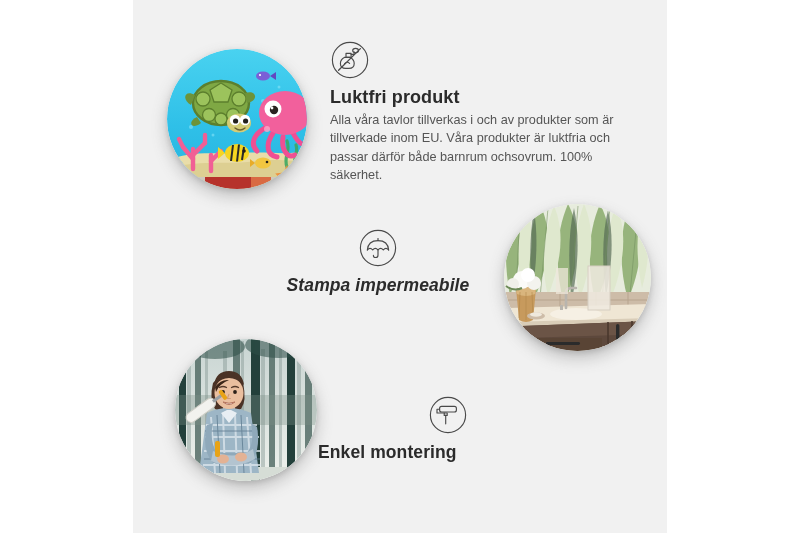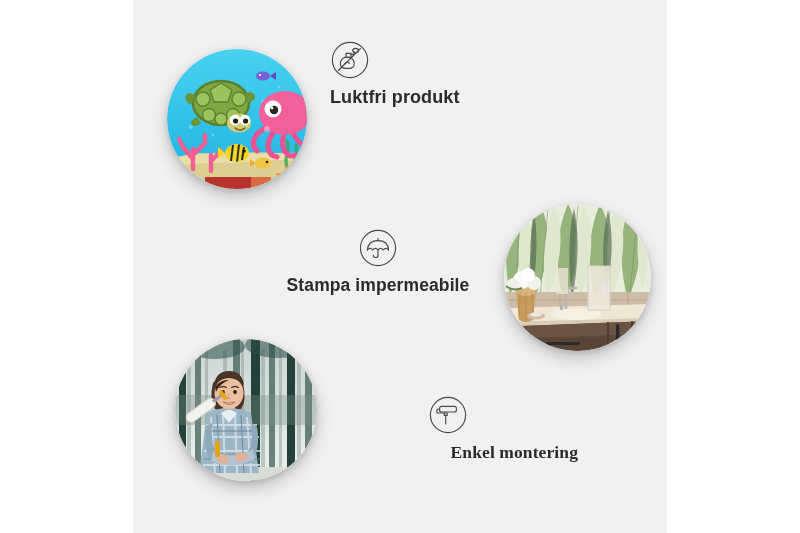--- a/index.html
+++ b/index.html
@@ -66,30 +66,29 @@
   #feature-odourless h2 { margin-top: 8px; font-size: 18px; }
 
   
   #feature-waterproof {
     left: 80px;
     top: 229px;
     width: 330px;
     text-align: center;
   }
   #feature-waterproof .icon-wrap { margin: 0 auto; }
-  #feature-waterproof h2 { margin-top: 8px; }
+  #feature-waterproof h2 { margin-top: 8px; font-style: italic; }
   #feature-waterproof p { font-size: 12.6px; }
 
   
   #feature-mounting {
     left: 185px;
     top: 396px;
     width: 260px;
-    text-align: right;
-    font-family: Liberation Serif, serif;
+    text-align: left;
   }
   #feature-mounting .icon-wrap { margin: 0 auto; }
   #feature-mounting h2 { margin-top: 8px; }
 
   
   .photo {
     position: absolute;
     border-radius: 50%;
     overflow: hidden;
     box-shadow: 0 7px 16px rgba(90,90,90,0.33), 0 2px 5px rgba(80,80,80,0.18);
@@ -431,20 +430,21 @@
             <path d="M13.3 16.4 q-3.9 2.2 -3.9 6.0 q0 4.9 5.3 4.9 h3.2 q5.3 0 5.3 -4.9 q0 -3.8 -3.9 -6.0 z"></path>
             <rect x="15.0" y="12.4" width="5.1" height="4.0"></rect>
             <path d="M20.1 13.3 h3.0 v-2.6"></path>
             <ellipse cx="24.6" cy="9.6" rx="2.9" ry="2.2"></ellipse>
             <path d="M13.6 22.6 q2.4 -2.6 5.0 -0.2"></path>
           </g>
           <path d="M7.6 29.2 L29.4 7.6" stroke="#4a4a4a" stroke-width="1.3" stroke-linecap="round"></path>
         </svg>
       </span>
       <h2>Luktfri produkt</h2>
+      <p>Alla våra tavlor tillverkas i och av produkter som är tillverkade inom EU. Våra produkter är luktfria och passar därför både barnrum ochsovrum. 100% säkerhet.</p>
     </div>
 
     <div class="feature" id="feature-waterproof">
       <span class="icon-wrap">
         <svg width="38" height="38" viewBox="0 0 38 38" xmlns="http://www.w3.org/2000/svg">
           <circle cx="19" cy="19" r="17.6" fill="none" stroke="#4a4a4a" stroke-width="1.15"></circle>
           <g fill="none" stroke="#4a4a4a" stroke-width="1.15" stroke-linecap="round" stroke-linejoin="round">
             <path d="M8.4 21.0 q0.6 -9.4 10.6 -9.4 q10.0 0 10.6 9.4"></path>
             <path d="M8.4 21.0 q2.6 -3.3 5.3 0 q2.6 -3.3 5.3 0 q2.6 -3.3 5.3 0 q2.6 -3.3 5.3 0"></path>
             <path d="M19 11.6 L19 9.6"></path>

